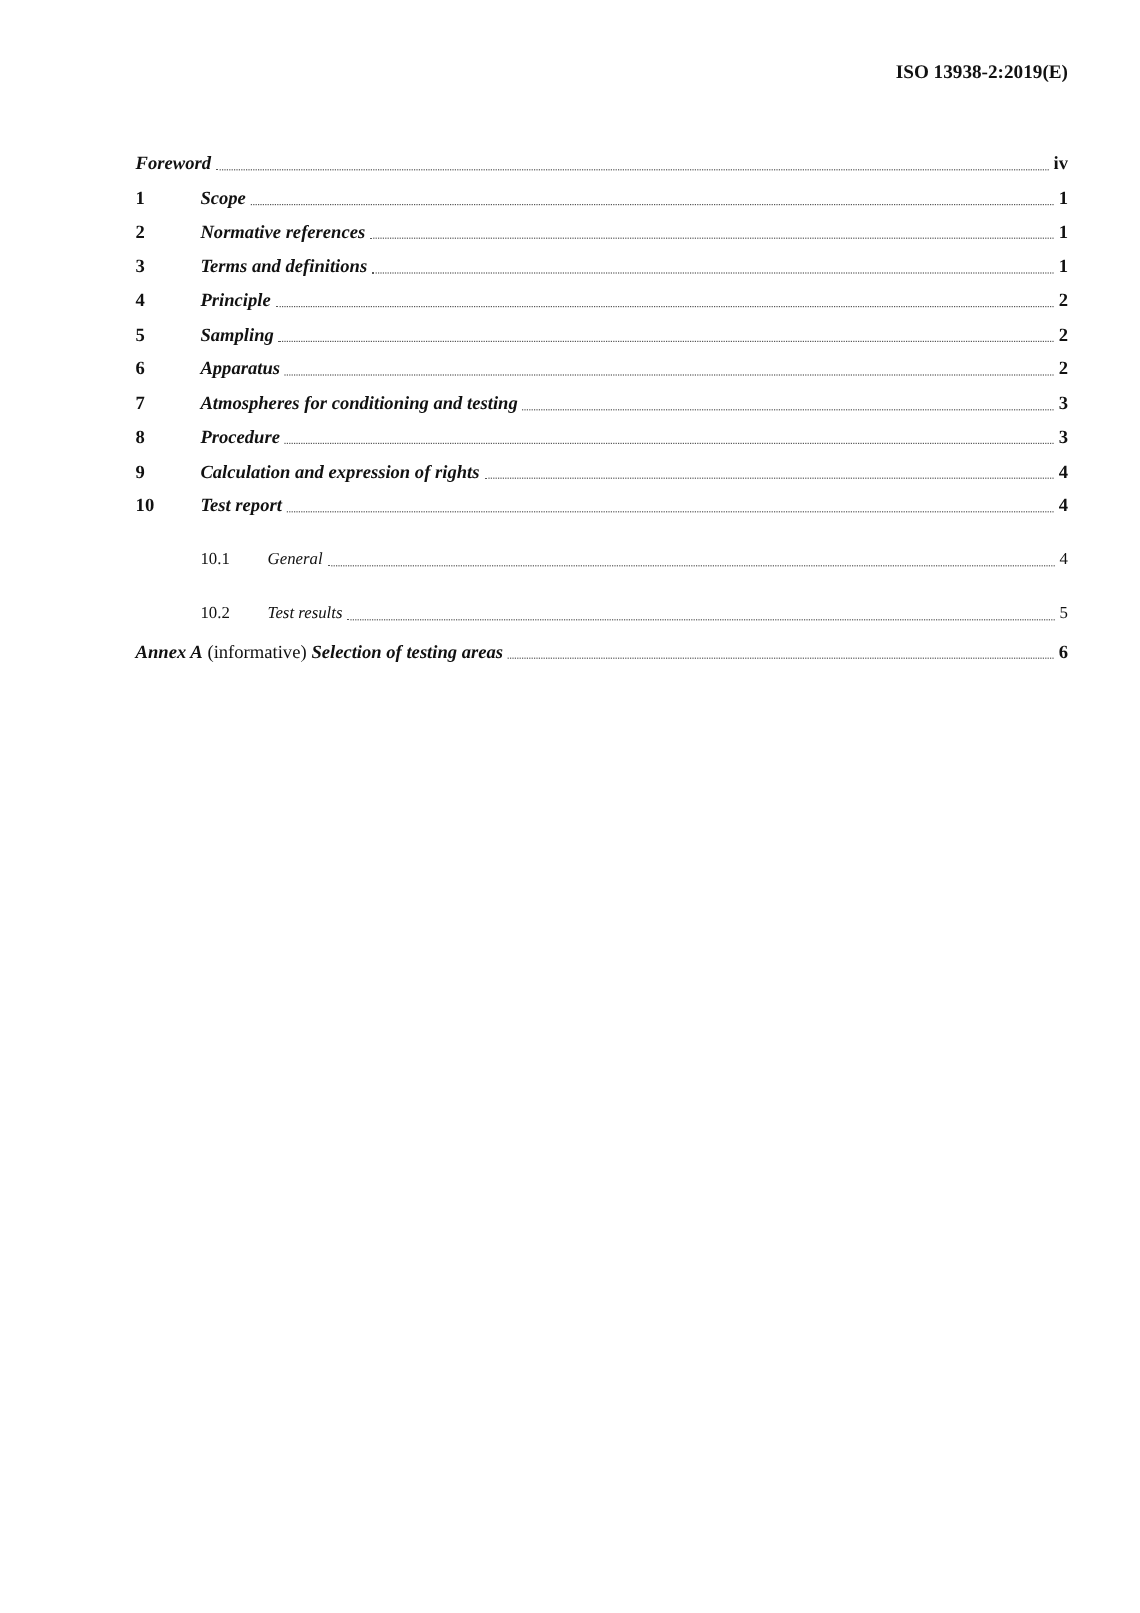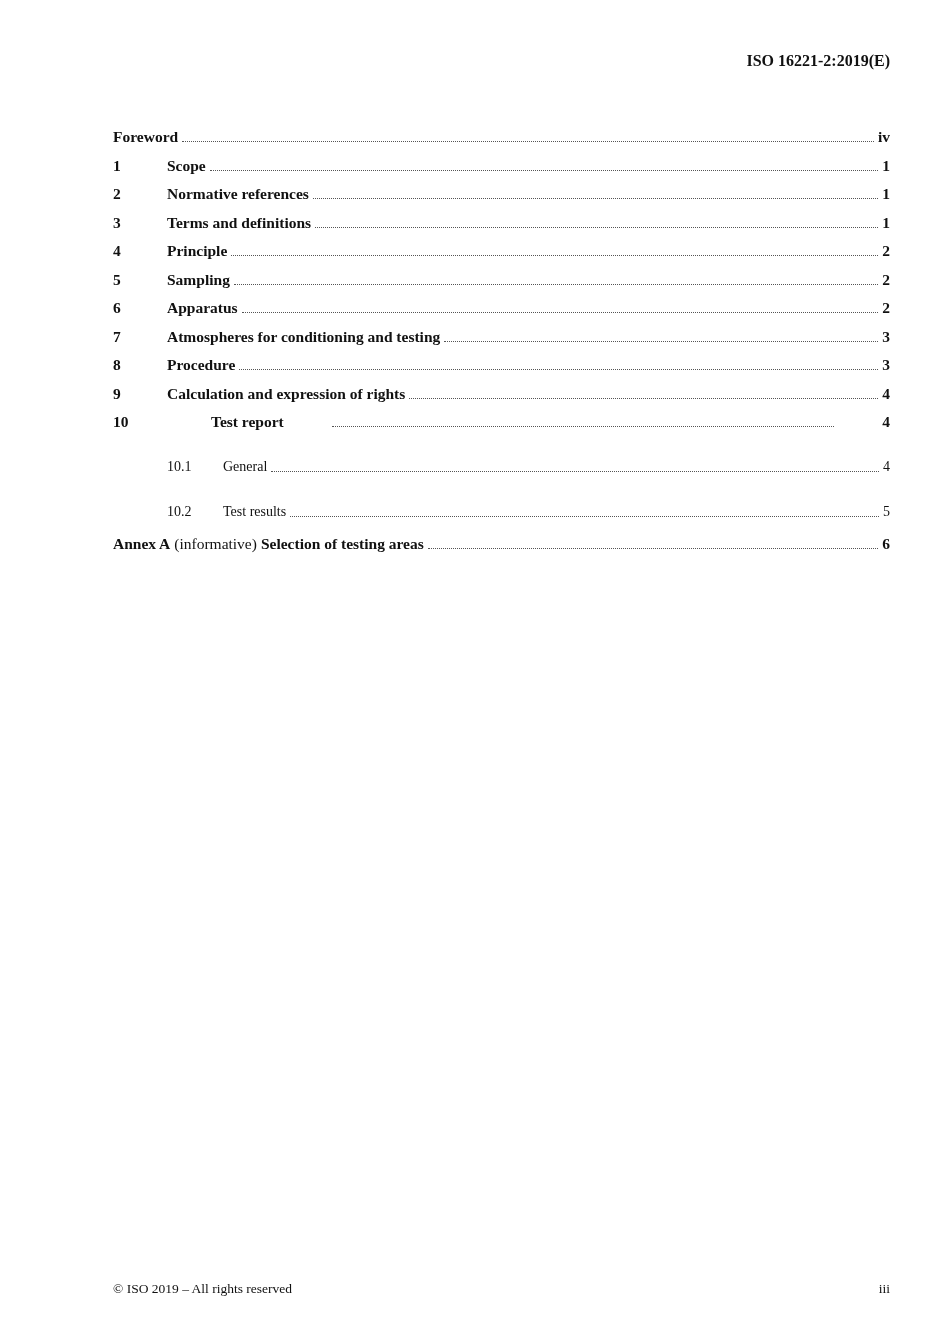--- a/index.html
+++ b/index.html
@@ -54,20 +54,21 @@
   }
   .toc-row .num {
     flex: none;
     width: 54px;
     font-weight: bold;
   }
   .toc-row .title {
     flex: none;
     font-weight: bold;
     white-space: nowrap;
+    font-style: italic;
   }
   .leader {
     flex: 1 1 auto;
     min-width: 24px;
     border-bottom: 1.5px dotted #555;
     margin: 0 4px;
     align-self: flex-end;
     margin-bottom: 4px;
   }
   .page-num {
@@ -106,21 +107,21 @@
     justify-content: space-between;
     align-items: baseline;
     font-size: 13.5px;
   }
 </style>
 </head>
 <body>
 
 <div class="page">
 
-  <div class="doc-ref">ISO 16221-2:2019(E)</div>
+  <div class="doc-ref">ISO 13938-2:2019(E)</div>
 
   <div class="content">
 
 
     <div class="toc">
 
       <div class="toc-row">
         <span class="title">Foreword</span>
         <span class="leader"></span>
         <span class="page-num">iv</span>
@@ -182,21 +183,21 @@
         <span class="page-num">3</span>
       </div>
 
       <div class="toc-row">
         <span class="num">9</span>
         <span class="title">Calculation and expression of rights</span>
         <span class="leader"></span>
         <span class="page-num">4</span>
       </div>
 
-      <div class="toc-row" style="margin-bottom:4px;gap:44px;">
+      <div class="toc-row" style="margin-bottom:4px;">
         <span class="num">10</span>
         <span class="title">Test report</span>
         <span class="leader"></span>
         <span class="page-num">4</span>
       </div>
 
       <div class="toc-row sub">
         <span class="indent"></span>
         <span class="subnum">10.1</span>
         <span class="title">General</span>
@@ -216,18 +217,14 @@
         <span class="title">Annex A</span>
         <span class="qualifier">(informative)</span>
         <span class="title">Selection of testing areas</span>
         <span class="leader"></span>
         <span class="page-num">6</span>
       </div>
 
     </div>
   </div>
 
-  <div class="footer">
-    <span>© ISO 2019 – All rights reserved</span>
-    <span>iii</span>
-  </div>
 
 </div>
 
 </body></html>

